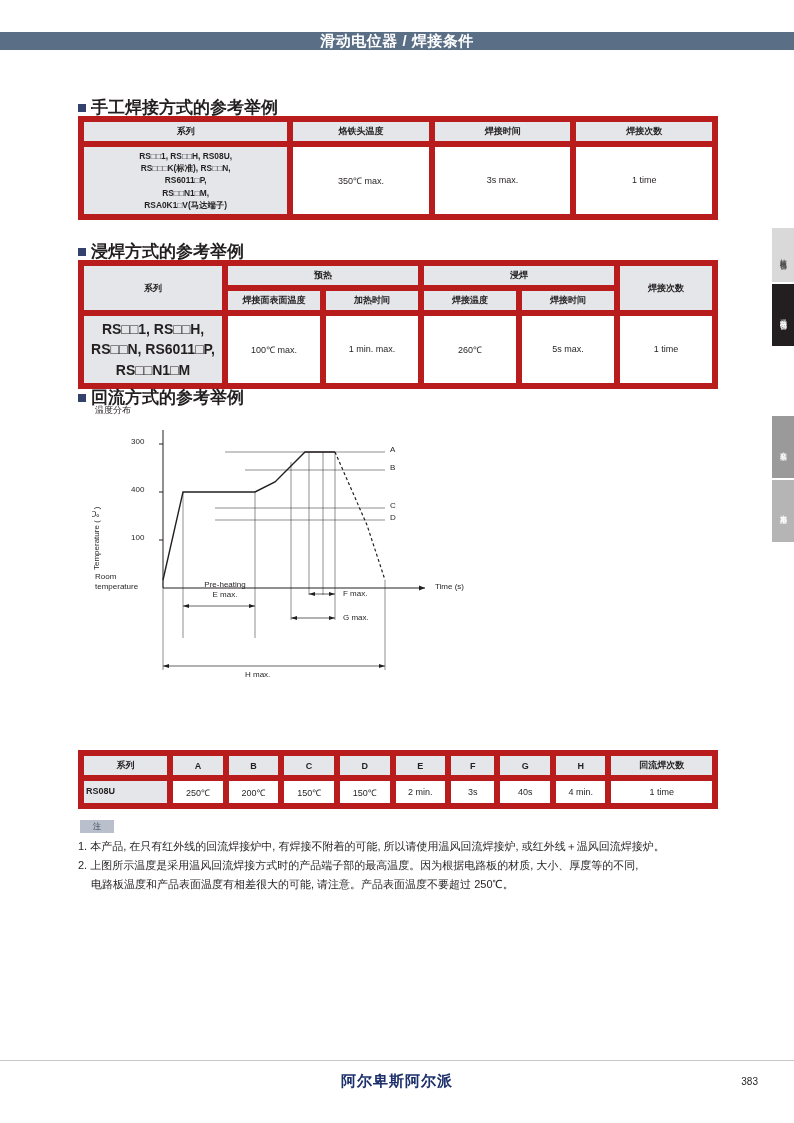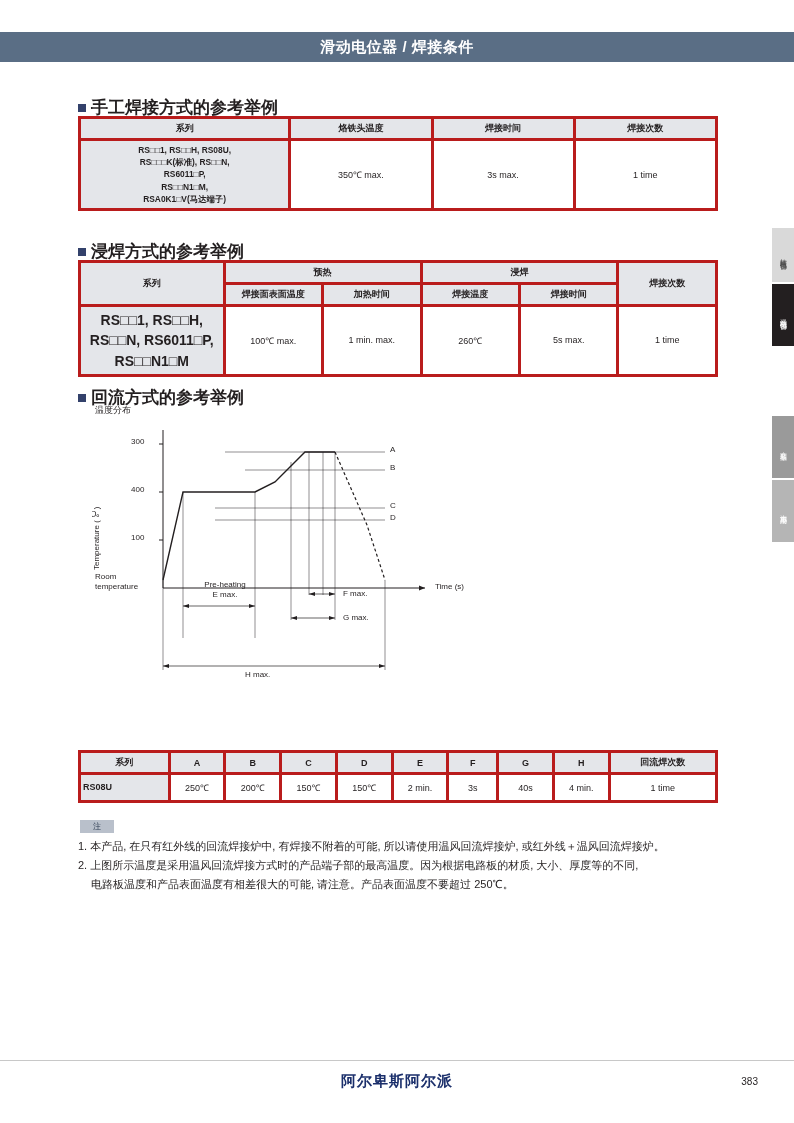--- a/index.html
+++ b/index.html
@@ -9,21 +9,21 @@
     background:#ffffff;
     font-family: "Liberation Sans", sans-serif;
     color:#231f20;
     position:relative;
     overflow:hidden;
   }
   .page { position:relative; width:794px; height:1123px; }
 
   
   .header-bar {
-    position:absolute; left:0; top:32px; width:794px; height:30px;
+    position:absolute; left:0; top:32px; width:794px; height:18px;
     background:#5a6e85;
     display:flex; align-items:center; justify-content:center;
   }
   .header-bar .title {
     color:#ffffff; font-size:15px; font-weight:bold; letter-spacing:0.5px;
   }
 
   
   .side-tabs { position:absolute; right:0; top:228px; width:22px; }
   .side-tab {
@@ -47,21 +47,21 @@
   .sq { width:8px; height:8px; background:#33416b; display:inline-block; }
 
   
   table.t {
     border-collapse:collapse;
     position:absolute;
     font-size:9px;
     color:#231f20;
   }
   table.t th, table.t td {
-    border:3px solid #b91c1c;
+    border:6px solid #b91c1c;
     text-align:center;
     vertical-align:middle;
     padding:3px 2px;
   }
   table.t th { background:#e4e6ea; font-weight:bold; }
   td.series-cell { background:#e4e6ea; font-weight:bold; text-align:left; padding-left:8px; line-height:1.45; }
 
   
   .chart-wrap { position:absolute; left:95px; top:420px; width:400px; height:290px; }
   .chart-label { position:absolute; font-size:8px; color:#231f20; }

